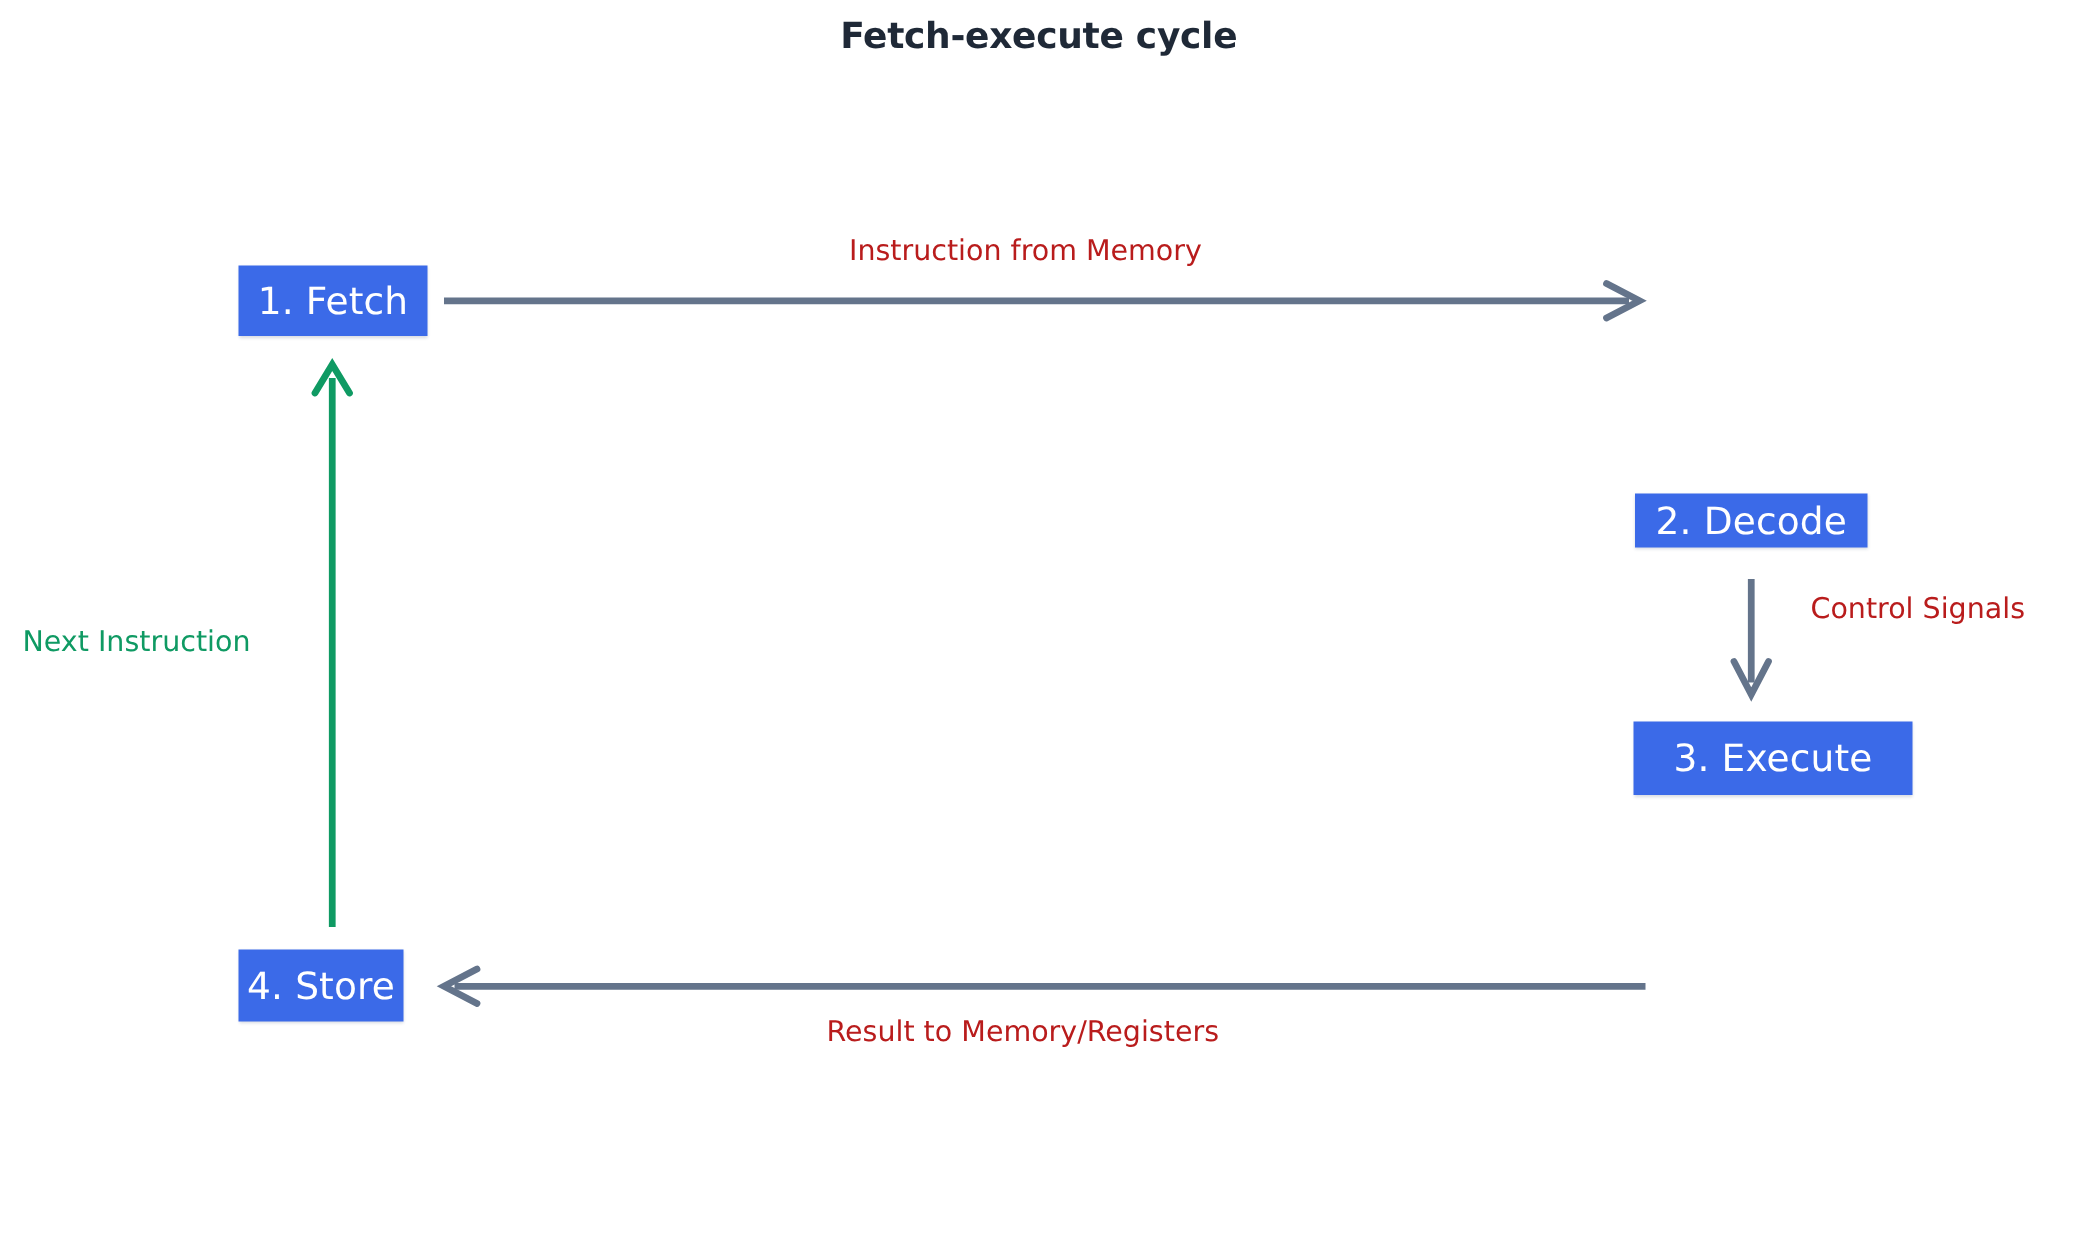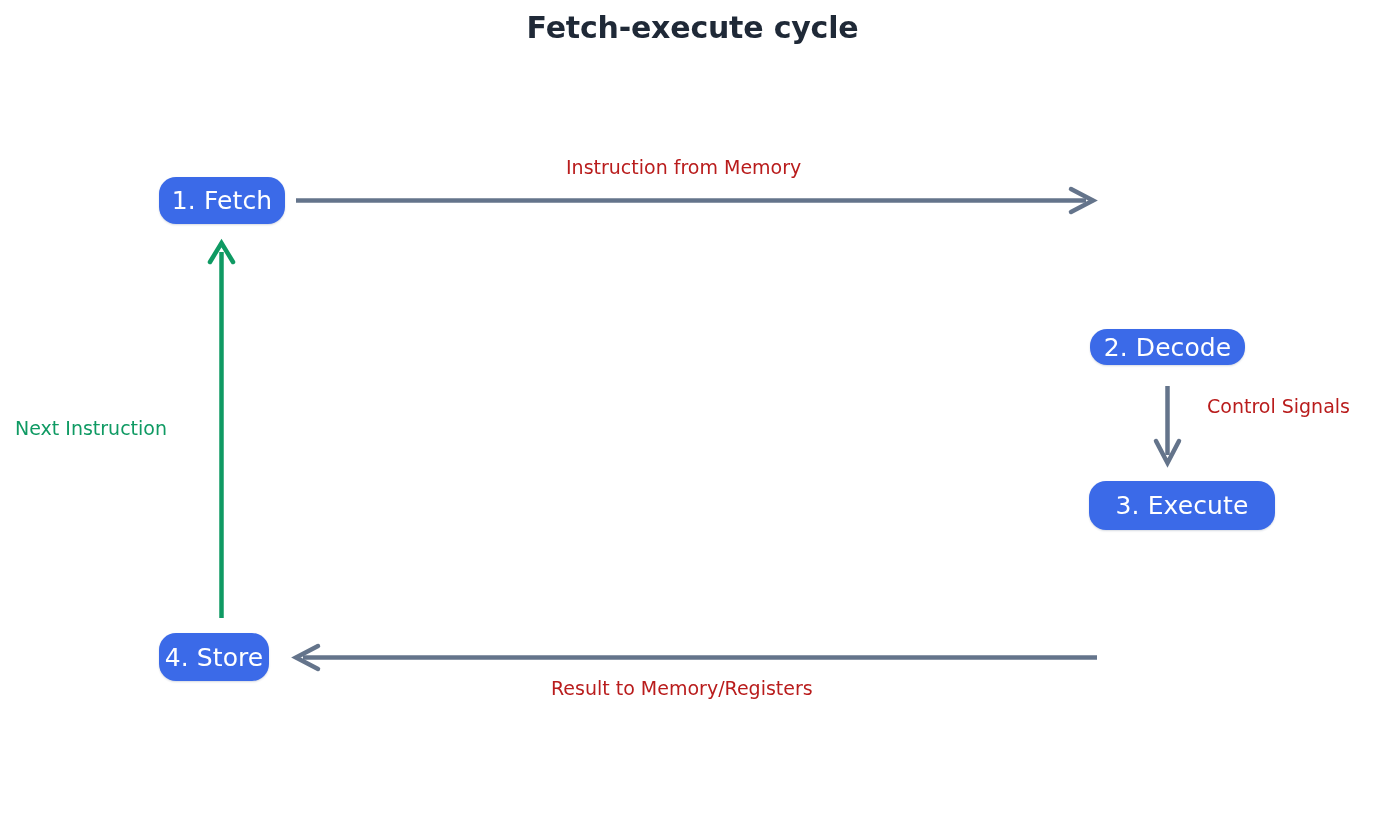--- a/index.html
+++ b/index.html
@@ -26,32 +26,32 @@
     width: 1385px;
     height: 825px;
     pointer-events: none;
   }
   .diagram-title {
     position: absolute;
     left: 0;
     top: 10px;
     width: 1385px;
     text-align: center;
-    font-size: 30px;
+    font-size: 24px;
     font-weight: bold;
     color: #1f2937;
     letter-spacing: -0.2px;
     white-space: nowrap;
   }
   .node {
     position: absolute;
     box-sizing: border-box;
     background: #3b6ae8;
     color: #ffffff;
-    border-radius: 17px;
+    border-radius: 0;
     display: flex;
     align-items: center;
     justify-content: center;
     font-size: 25px;
     font-weight: normal;
     letter-spacing: 0.1px;
     white-space: nowrap;
     box-shadow: 0 1px 2px rgba(30,50,90,0.18);
   }
   .node-fetch   { left: 159px; top: 177px;  width: 126px; height: 47px; }

